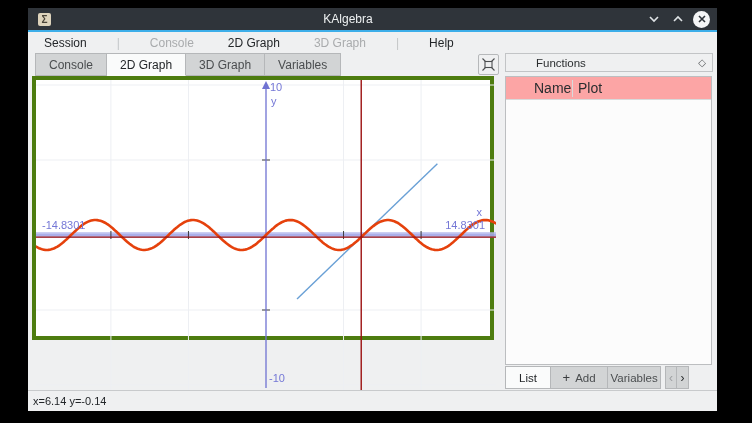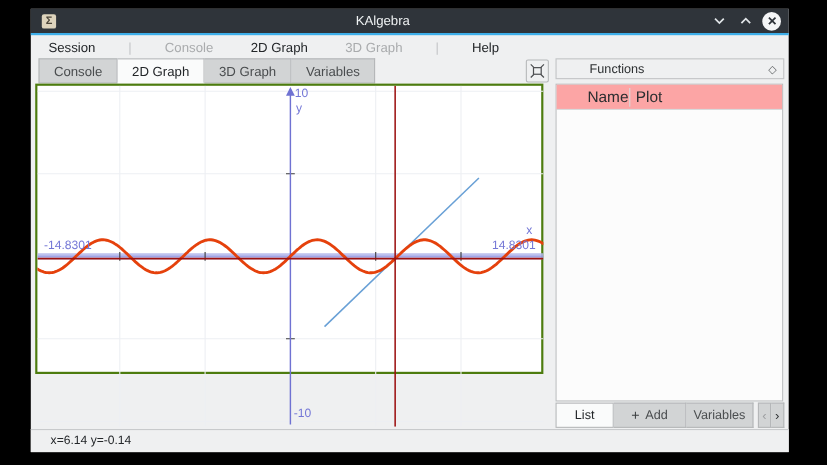--- a/index.html
+++ b/index.html
@@ -34,21 +34,21 @@
          background:#d2d4d5; border:1px solid #b5b7b9; border-left:none;
          display:flex; align-items:center; }
   .tab:first-child { border-left:1px solid #b5b7b9; }
   .tab.active { background:#fafbfb; color:#232629; border-bottom:1px solid #fafbfb; }
   .fullscreen-btn { position:absolute; right:218px; top:1px; width:21px; height:21px;
                     background:#eff0f1; border:1px solid #b6b8ba; border-radius:2px;
                     display:flex; align-items:center; justify-content:center; }
 
   
   .graph-panel { position:absolute; left:4px; top:68px; width:462px; height:264px;
-                 background:#ffffff; border:2px solid #4d7c0f;text-align:center; }
+                 background:#ffffff; border:4px solid #4d7c0f;text-align:center; }
   .graph-panel svg { position:absolute; left:0; top:0; }
   .axis-label { position:absolute; font-size:11px; line-height:12px; color:#7477d6; }
   #lbl-ymax { left:234px; top:1px; }
   #lbl-yaxis { left:235px; top:15px; }
   #lbl-ymin { left:233px; top:292px; }
   #lbl-xmin { left:6px; top:139px; }
   #lbl-xmax { right:5px; top:139px; }
   #lbl-xaxis { right:8px; top:126px; }
 
   
@@ -66,42 +66,42 @@
   .col-name { width:66px; padding-left:28px; }
   .col-div { width:1px; height:17px; background:#d8dadb; }
   .col-plot { padding-left:5px; }
   .tbl-row { position:absolute; left:0; top:24px; width:205px; height:23px;
              background:#c5e1f5; display:flex; align-items:center; font-size:11.5px; color:#232629; }
   .row-check { margin-left:9px; }
   .row-swatch { width:21px; height:15px; margin-left:8px; border-radius:1px; }
   .row-expr { margin-left:40px; }
 
   
-  .dock-tabs { position:absolute; left:477px; top:358px; width:247px; height:23px;
+  .dock-tabs { position:absolute; left:477px; top:358px; width:184px; height:23px;
                display:flex; }
   .dtab { height:23px; display:flex; align-items:center; justify-content:center;
           font-size:11.5px; color:#4a4d4f; background:#d2d4d5;
           border:1px solid #b5b7b9; border-left:none; }
   .dtab.active { background:#fafbfb; color:#232629; }
   .dtab:first-child { border-left:1px solid #b5b7b9; }
   #dtab-list { width:53px; }
   #dtab-add { width:66px; gap:5px; }
   #dtab-vars { width:61px; }
   .plus-glyph { font-size:13px; color:#3a3d3f; }
   .tab-scroll { margin-left:4px; display:flex; }
   .scroll-btn { width:12px; height:23px; display:flex; align-items:center; justify-content:center;
                 font-size:12px; background:#d2d4d5; border:1px solid #b5b7b9; border-left:none; }
   .scroll-btn:first-child { border-left:1px solid #b5b7b9; }
   .scroll-btn.disabled { color:#9d9fa1; }
   .scroll-btn.enabled { color:#2c2f31; }
 
   
   .statusbar { position:absolute; left:0; top:382px; width:689px; height:21px;
                background:#eff0f1; border-top:1px solid #c8cacc;
-               display:flex; align-items:center; padding-left:18px;
+               display:flex; align-items:center; padding-left:5px;
                font-size:11px; color:#232629; }
 </style>
 </head>
 <body>
 
 <div>
   <div id="app-window">
 
     <div class="titlebar">
       <span class="app-icon">Σ</span>

